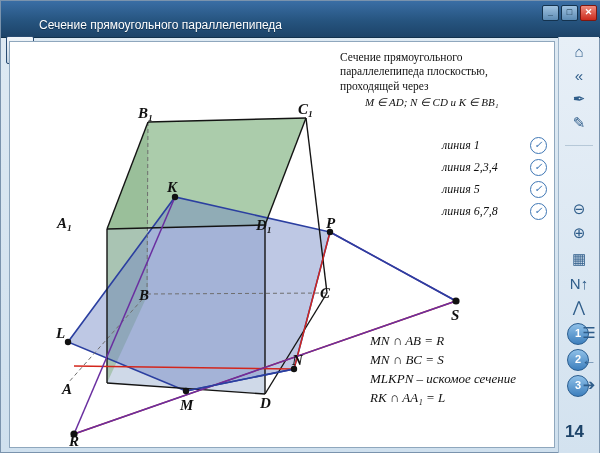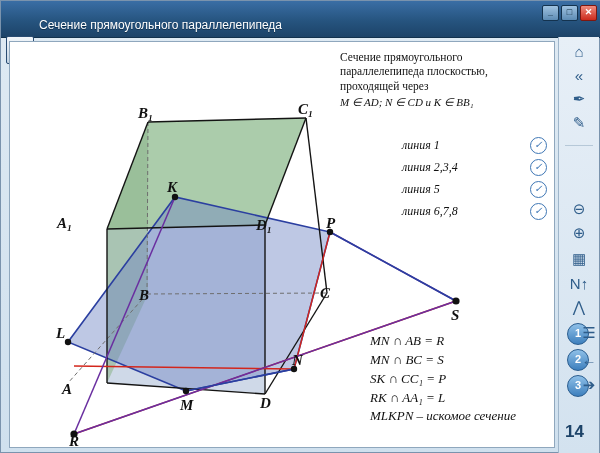--- a/index.html
+++ b/index.html
@@ -69,26 +69,26 @@
   .canvas{
     position:absolute;left:8px;top:40px;width:544px;height:405px;
     background:#ffffff;border:1px solid #8fa7bd;
   }
   .canvas svg{display:block;}
   .txt{font-family:"Liberation Serif", serif;}
   .task-text{
     position:absolute;left:330px;top:8px;width:195px;
     font-family:"Liberation Serif", serif;font-size:11.5px;color:#111;line-height:1.25;
   }
-  .task-cond{margin-top:3px;font-style:italic;font-size:11px;}
+  .task-cond{margin-top:3px;font-style:italic;font-size:11px;margin-left:25px;}
   .lines-list{position:absolute;left:392px;top:92px;width:145px;}
   .line-row{
     display:flex;align-items:center;justify-content:space-between;
     height:22px;font-family:"Liberation Serif", serif;font-style:italic;
-    font-size:12px;color:#111;
+    font-size:12px;color:#111;margin-left:40px;
   }
   .chk{
     width:15px;height:15px;border-radius:50%;
     border:1.4px solid #3f77b5;color:#3f77b5;font-size:10px;
     text-align:center;line-height:14px;
   }
   .formulas{
     position:absolute;left:360px;top:290px;width:175px;
     font-family:"Liberation Serif", serif;font-style:italic;font-size:13px;
     color:#111;line-height:1.45;
@@ -226,19 +226,18 @@
       </div>
       <div class="line-row">
         <span>линия 6,7,8</span>
         <span class="chk">✓</span>
       </div>
     </div>
 
     <div class="formulas">
       <div>MN ∩ AB = R</div>
       <div>MN ∩ BC = S</div>
-      <div>SK ∩ CC₁ = P</div>
+      <div>MLKPN – искомое сечение</div>
       <div>RK ∩ AA₁ = L</div>
-      <div>MLKPN – искомое сечение</div>
     </div>
 
   </div>
 </div>
 
 </body></html>

